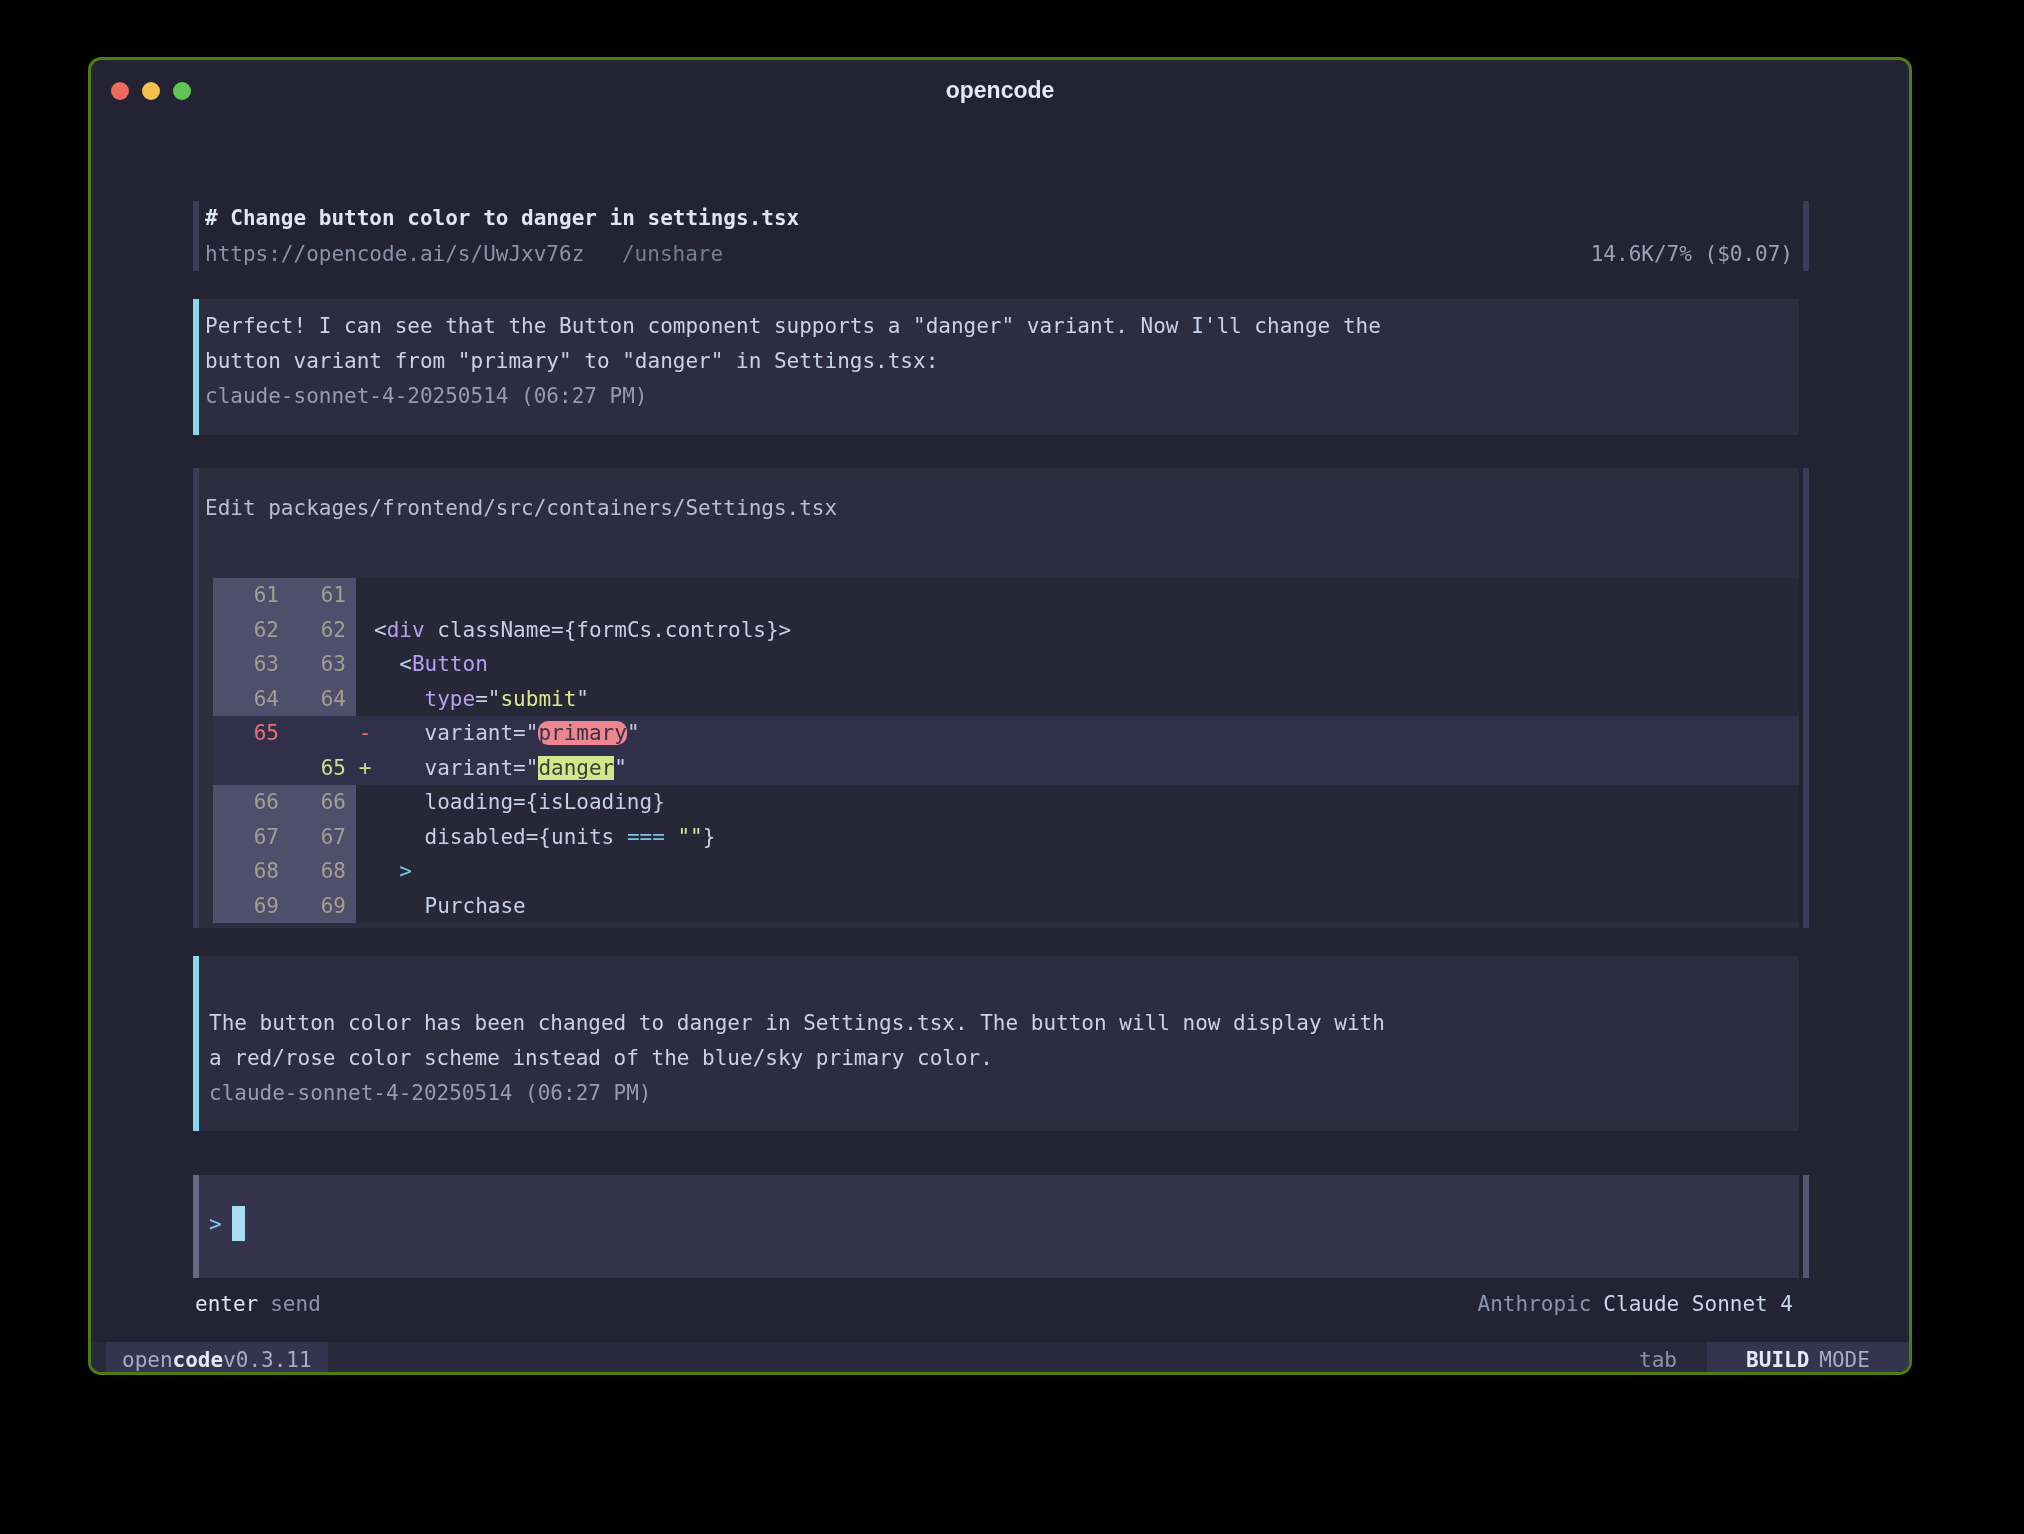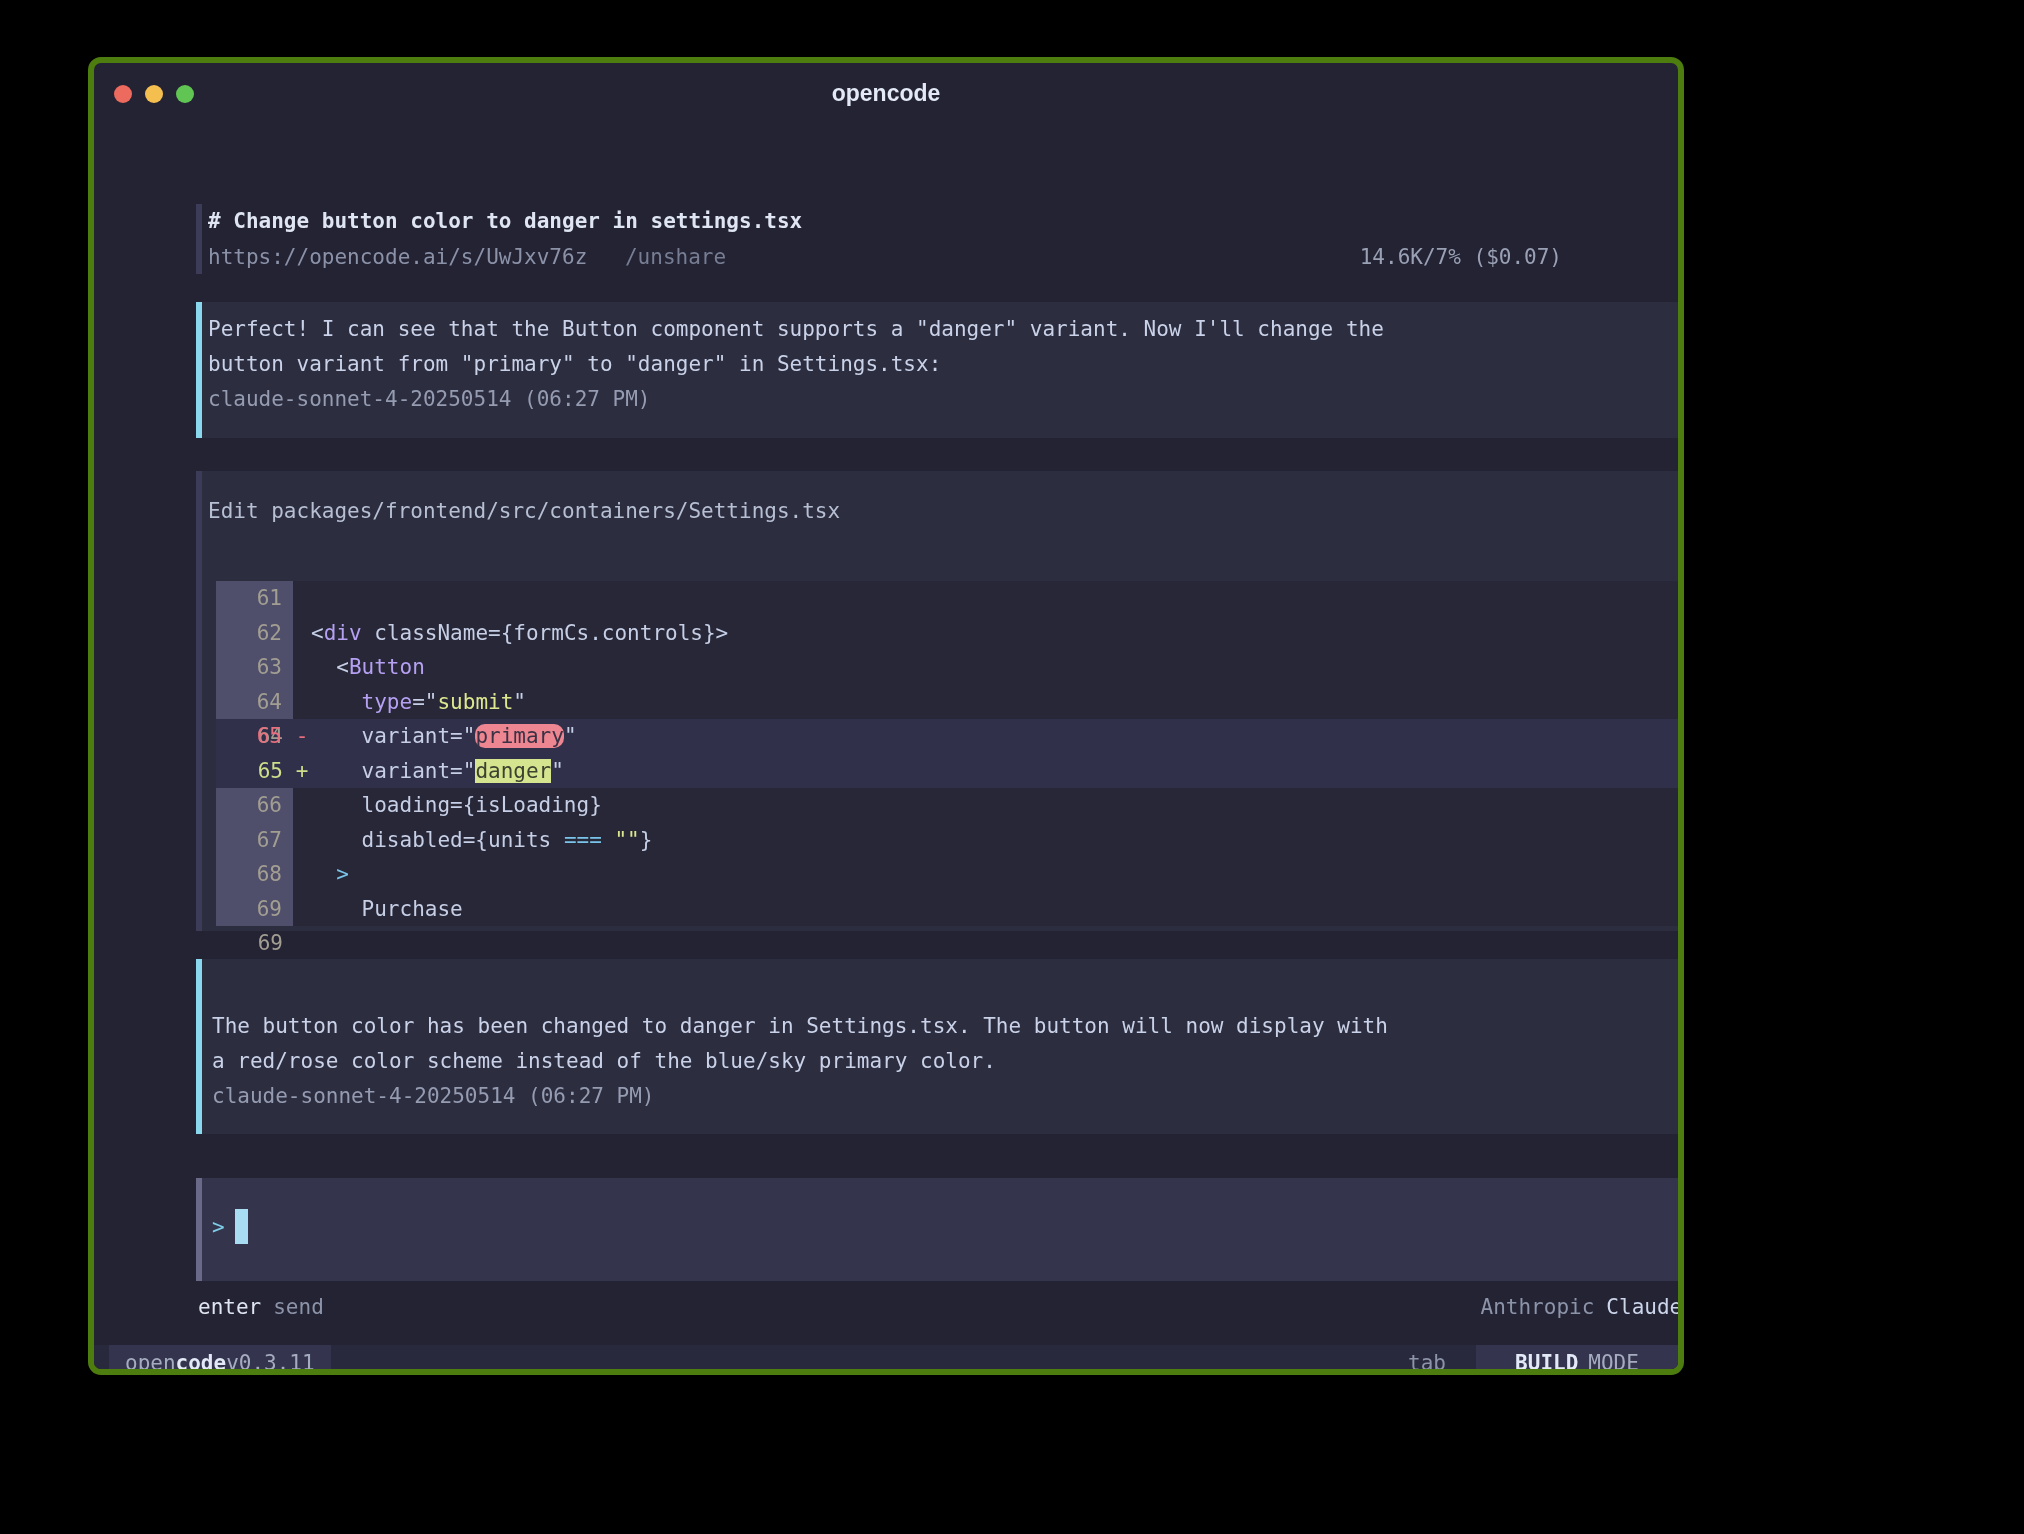--- a/index.html
+++ b/index.html
@@ -5,22 +5,22 @@
   :root{
     --win-bg:#232334; --block-bg:#2d2d40; --diff-bg:#272737; --gutter-bg:#4f4f6b;
     --changed-bg:#30304a; --rail:#3c3c58; --rail-input:#6a6a88; --rail-input-r:#565674;
     --input-bg:#34344c; --bar-bg:#29293d; --chip-bg:#34344e;
     --text:#c9d2e8; --text-bright:#e3e9f6; --text-dim:#959cb1; --text-dimmer:#828aa0;
     --gutter-num:#a39e92;
   }
   *{margin:0;padding:0;box-sizing:border-box;}
   html,body{width:2024px;height:1534px;background:#000;overflow:hidden;}
   body{font-family:"DejaVu Sans Mono","Liberation Mono",monospace;font-size:21px;color:var(--text);}
-  .window{position:absolute;left:88px;top:57px;width:1596px;height:1318px;background:var(--win-bg);
-    border:6px solid #4d7c0f;border-radius:13px;overflow:hidden;}
+  .window{position:absolute;left:88px;top:57px;width:1824px;height:1318px;background:var(--win-bg);
+    border:3px solid #4d7c0f;border-radius:13px;overflow:hidden;}
   
   .titlebar{position:absolute;left:0;top:0;width:100%;height:60px;}
   .dot{position:absolute;top:22px;width:18px;height:18px;border-radius:50%;}
   .dot.r{left:20px;background:var(--traffic_red);}
   .dot.y{left:51px;background:var(--traffic_yellow);}
   .dot.g{left:82px;background:var(--traffic_green);}
   .win-title{position:absolute;left:0;top:17px;width:100%;text-align:center;
     font-family:"Liberation Sans",sans-serif;font-weight:bold;font-size:23px;color:var(--text-bright);}
   
   .railL{position:absolute;left:102px;width:6px;background:var(--rail);}
@@ -40,21 +40,21 @@
   .msg2{top:896px;height:175px;padding:50px 0 0 10px;}
   .msg .line{line-height:35px;white-space:pre;}
   .msg .meta{line-height:35px;color:var(--text-dim);}
   
   .edit-block{position:absolute;left:108px;top:408px;width:1600px;height:460px;background:var(--block-bg);}
   .edit-block .railL{left:-6px;top:0;height:460px;}
   .edit-block .railR{left:1604px;top:0;height:460px;}
   .eb-title{position:absolute;left:6px;top:28px;color:#b7bfd3;}
   .diff{position:absolute;left:14px;top:110px;width:1586px;background:var(--diff-bg);}
   .drow{display:flex;height:34.5px;line-height:34.5px;}
-  .drow .gut{display:flex;flex-direction:column;}
+  .drow .gut{display:flex;}
   .drow.ctx .gut{background:var(--gutter-bg);}
   .drow.del,.drow.add{background:var(--changed-bg);}
   .gcell{color:var(--gutter-num);text-align:right;}
   .gcell.o{width:66px;}
   .gcell.n{width:77px;padding-right:10px;}
   .drow.del .gcell.o{color:var(--del_red);}
   .drow.add .gcell.n{color:var(--add_green);}
   .mark{width:18px;text-align:center;}
   .drow.del .mark{color:var(--del_red);}
   .drow.add .mark{color:var(--add_green);}

